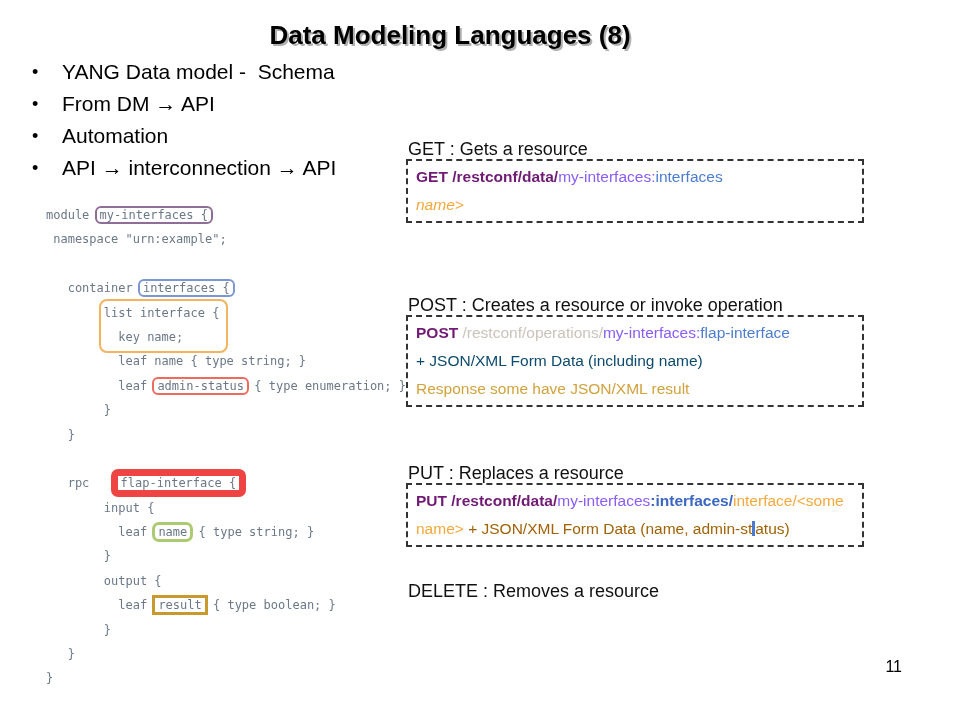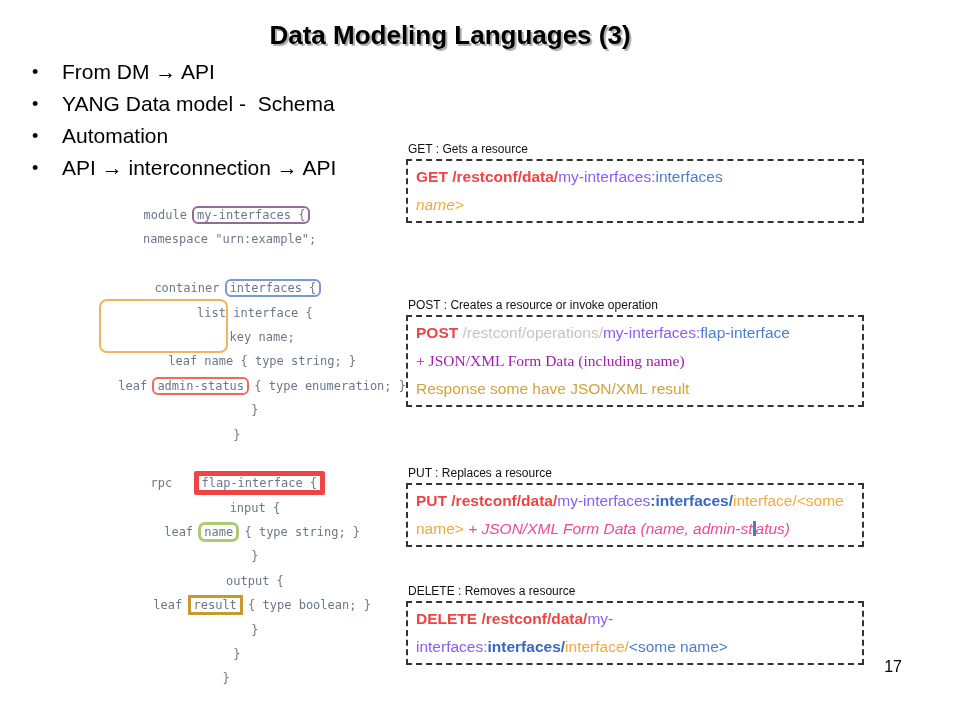--- a/index.html
+++ b/index.html
@@ -20,78 +20,78 @@
     font-size:21px;line-height:32px;color:#000;white-space:pre;
     padding-left:34px;position:relative;
   }
   .bullets li::before{
     content:"\2022";position:absolute;left:4px;font-size:18px;
   }
   
   .yang{
     position:absolute;left:46px;top:203px;
     font-family:"DejaVu Sans Mono",monospace;font-size:12px;line-height:24.4px;
-    color:#6b7888;white-space:pre;text-align:center;
+    color:#6b7888;white-space:pre;
   }
   .code-line{height:24.4px;}
   .tok{border-radius:6px;padding:0 3px;margin:0 -2px;}
   .tok-purple{border:2px solid #8e6e96;}
   .tok-blue{border:2px solid #7b97cf;}
   .tok-red{border:2px solid #ed6a5f;}
-  .tok-darkblue{border:5px solid #ef4444;border-radius:2px;margin-left:14px;}
+  .tok-darkblue{border:7px solid #ef4444;border-radius:7px;margin-left:14px;}
   .tok-green{border:3px solid #abca72;border-radius:7px;margin-top:33px;}
   .tok-gold{border:3px solid #c8992e;border-radius:0;}
   .multibox{
     position:absolute;border:2px solid #f2b45f;border-radius:8px;
     pointer-events:none;
   }
   
   .rest-col{position:absolute;left:406px;top:0;width:460px;height:720px;}
   .rest-section{position:absolute;left:0;width:458px;}
   .rest-section.get{top:141px;}
   .rest-section.post{top:297px;}
   .rest-section.put{top:453px;margin-top:12px;}
   .rest-section.delete{top:583px;}
   .rest-header{
-    font-size:12px;line-height:17px;color:#111;margin:0 0 1px 2px;font-weight:normal;
+    font-size:18px;line-height:17px;color:#111;margin:0 0 1px 2px;font-weight:normal;
   }
   .rest-box{
     border:2px dashed #333;padding:2px 8px;margin-top:1px;
   }
   .rest-line{font-size:15.5px;line-height:28px;white-space:nowrap;}
   .bold{font-weight:bold;}
   .italic{font-style:italic;}
-  .c-black{color:#ef4444;}
+  .c-black{color:#701a75;}
   .c-purple{color:#8b5cf6;}
   .c-blue{color:#4c7dd0;}
   .c-blue2{color:#3a67c0;font-weight:bold;}
   .c-orange{color:#f5a83c;}
-  .c-red{color:#ec4899;font-style:italic;}
+  .c-red{color:#a16207;}
   .c-gray{color:#c9c3ba;}
-  .c-green{color:#a21caf;font-family:Liberation Serif, serif;}
+  .c-green{color:#0c4a6e;}
   .c-gold{color:#d2a23c;}
   .cursor-bar{
     display:inline-block;width:3px;height:15px;background:#4a79d2;
     vertical-align:-2px;
   }
   
   .page-number{
     position:absolute;right:58px;bottom:44px;font-size:16px;color:#000;
   }
 </style>
 </head>
 <body>
 
 <div class="slide">
 
-  <div class="title">Data Modeling Languages (3)</div>
+  <div class="title">Data Modeling Languages (8)</div>
 
   <ul class="bullets">
+    <li>YANG Data model -  Schema</li>
     <li>From DM → API</li>
-    <li>YANG Data model -  Schema</li>
     <li>Automation</li>
     <li>API → interconnection → API</li>
   </ul>
 
   <div class="yang"><div class="code-line"><span>module </span><span class="tok tok-purple">my-interfaces {</span></div><div class="code-line"><span> namespace "urn:example";</span></div><div class="code-line">&nbsp;</div><div class="code-line"><span>   container </span><span class="tok tok-blue">interfaces {</span></div><div class="code-line"><span>        list interface {</span></div><div class="code-line"><span>          key name;</span></div><div class="code-line"><span>          leaf name { type string; }</span></div><div class="code-line"><span>          leaf </span><span class="tok tok-red">admin-status</span><span> { type enumeration; }</span></div><div class="code-line"><span>        }</span></div><div class="code-line"><span>   }</span></div><div class="code-line">&nbsp;</div><div class="code-line"><span>   rpc </span><span class="tok tok-darkblue">flap-interface {</span></div><div class="code-line"><span>        input {</span></div><div class="code-line"><span>          leaf </span><span class="tok tok-green">name</span><span> { type string; }</span></div><div class="code-line"><span>        }</span></div><div class="code-line"><span>        output {</span></div><div class="code-line"><span>          leaf </span><span class="tok tok-gold">result</span><span> { type boolean; }</span></div><div class="code-line"><span>        }</span></div><div class="code-line"><span>   }</span></div><div class="code-line"><span>}</span></div><div class="multibox" style="top: 95.6px; left: calc(8ch - 5px); width: calc(16ch + 10px); height: 50.8px;"></div></div>
 
   <div class="rest-col">
       <div class="rest-section get">
         <div class="rest-header">GET : Gets a resource</div>
         <div class="rest-box">
@@ -109,22 +109,18 @@
       </div>
       <div class="rest-section put">
         <div class="rest-header">PUT : Replaces a resource</div>
         <div class="rest-box">
           <div class="rest-line"><span class="c-black bold">PUT /restconf/data/</span><span class="c-purple">my-interfaces</span><span class="c-blue2">:</span><span class="c-blue2">interfaces/</span><span class="c-orange">interface/</span><span class="c-orange">&lt;some</span></div>
           <div class="rest-line"><span class="c-orange">name&gt;</span><span class="c-red"> + JSON/XML Form Data (name, admin-st</span><span class="cursor-bar"></span><span class="c-red">atus)</span></div>
         </div>
       </div>
       <div class="rest-section delete">
         <div class="rest-header">DELETE : Removes a resource</div>
-        <div class="rest-box">
-          <div class="rest-line"><span class="c-black bold">DELETE /restconf/data/</span><span class="c-purple">my-</span></div>
-          <div class="rest-line"><span class="c-purple">interfaces:</span><span class="c-blue2">interfaces/</span><span class="c-orange">interface/</span><span class="c-blue">&lt;some name&gt;</span></div>
-        </div>
       </div>
     </div>
 
-  <div class="page-number">17</div>
+  <div class="page-number">11</div>
 
 </div>
 
 </body></html>

